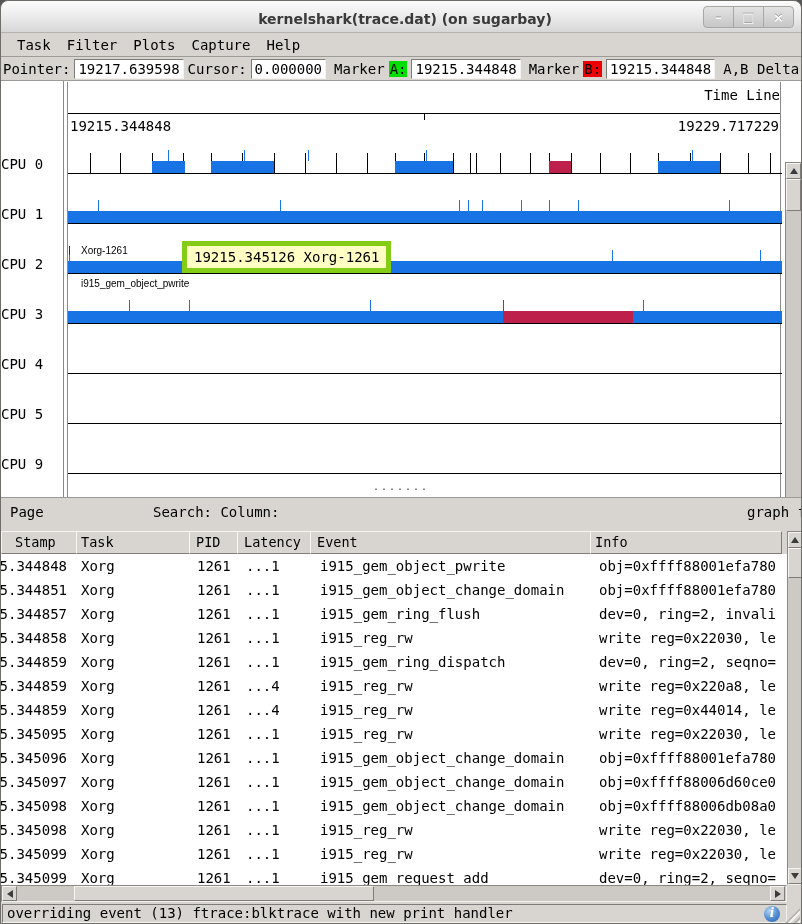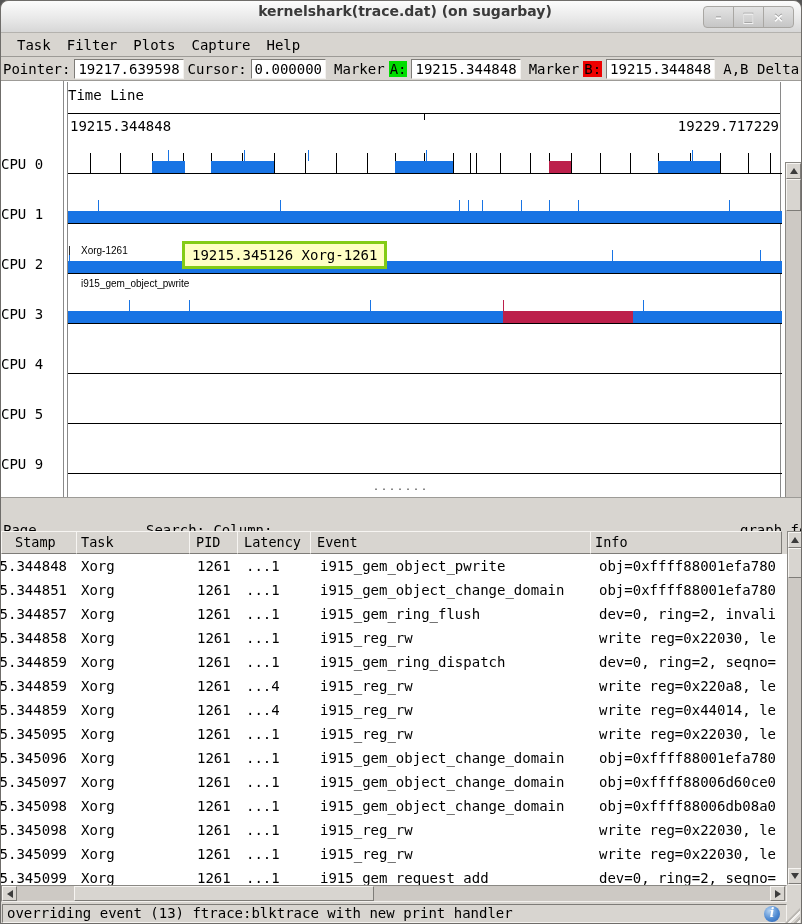--- a/index.html
+++ b/index.html
@@ -9,21 +9,21 @@
     background:#d8d5d0; border:1px solid #6f6d6a; border-radius:8px 8px 0 0;
     font-family:"DejaVu Sans Mono", monospace; color:#000;
   }
   
   #titlebar {
     position:absolute; left:0; top:0; width:100%; height:32px;
     background:linear-gradient(#fcfcfc,#e9e9e9 55%,#d7d7d7);
     border-bottom:1px solid #b4b2ae; border-radius:8px 8px 0 0;
   }
   #title-text {
-    position:absolute; left:0; right:0; top:2px; text-align:center;
+    position:absolute; left:0; right:0; top:10px; text-align:center;
     font-family:"DejaVu Sans", sans-serif; font-weight:bold; font-size:14px; color:#3a3a3a;padding-left:8px;
   }
   #win-buttons { position:absolute; right:7px; top:5px; height:22px; display:flex; }
   .win-btn {
     width:31px; height:22px; display:flex; align-items:center; justify-content:center;
     background:linear-gradient(#e3e3e3,#c6c6c6); border:1px solid #a9a7a3;
     color:#fdfdfd; font-family:"DejaVu Sans", sans-serif; font-size:13px; font-weight:bold;
     text-shadow:0 -1px 0 #9a9a9a; margin-left:-1px;
   }
   .win-btn:first-child { border-radius:4px 0 0 4px; }
@@ -51,54 +51,54 @@
   
   #graph {
     position:absolute; left:0; top:80px; width:802px; height:417px;
     background:#fff; border-bottom:1px solid #9d9b97; overflow:hidden;
   }
   #cpu-col { position:absolute; left:0; top:0; width:63px; height:100%; border-right:1px solid #8a8a8a; background:#fff; }
   #plot {
     position:absolute; left:66px; top:1px; width:714px; height:415px;
     border-left:1px solid #8a8a8a; border-right:1px solid #8a8a8a; background:#fff;
   }
-  #tl-title { position:absolute; left:0; width:100%; top:5px; text-align:left; font-size:14px; }
+  #tl-title { position:absolute; left:0; width:100%; top:5px; text-align:right; font-size:14px; }
   #axis-line { position:absolute; left:0; top:31px; width:100%; height:0; border-top:1px solid #000; }
   #axis-center-tick { position:absolute; left:356px; top:31px; width:1px; height:7px; background:#000; }
   .axis-label { position:absolute; top:36px; font-size:14px; white-space:pre; }
   .cpu-label { position:absolute; left:0; width:63px; text-align:left; font-size:14px; }
   .cpu-line { position:absolute; left:0; width:714px; height:0; border-top:1px solid #000; }
   .tick { position:absolute; width:1px; }
   .bar  { position:absolute; height:12px; }
   #annot {
     position:absolute; z-index:4; font-family:"Liberation Sans", sans-serif;
     font-size:10px; line-height:11px; color:#000; white-space:pre;margin-left:12px;
   }
   #annot-tick { position:absolute; width:1px; height:9px; background:#333; z-index:4; }
   #tooltip {
-    position:absolute; z-index:6; background:#ffffc4; border:3px solid #84cc16;
+    position:absolute; z-index:6; background:#ffffc4; border:5px solid #84cc16;
     padding:3px 7px; font-size:14px; white-space:pre;
   }
   
   .sb-track { position:absolute; background:#cdc9c4; border:1px solid; border-color:#8a8884 #f2f0ed #f2f0ed #8a8884; }
   .sb-btn {
     position:absolute; background:#d8d5d0; border:1px solid; border-color:#f7f5f2 #7e7c78 #7e7c78 #f7f5f2;
     display:flex; align-items:center; justify-content:center;
   }
   .sb-thumb { position:absolute; background:#d8d5d0; border:1px solid; border-color:#f7f5f2 #7e7c78 #7e7c78 #f7f5f2; }
   .tri-up    { width:0;height:0;border:4px solid transparent;border-bottom:6px solid #3c3c3c;margin-top:-4px; }
   .tri-down  { width:0;height:0;border:4px solid transparent;border-top:6px solid #3c3c3c;margin-bottom:-4px; }
   .tri-left  { width:0;height:0;border:4px solid transparent;border-right:6px solid #3c3c3c;margin-left:-4px; }
   .tri-right { width:0;height:0;border:4px solid transparent;border-left:6px solid #3c3c3c;margin-right:-4px; }
   #graph-vscroll { left:784px; top:81px; width:17px; height:415px; }
   #splitter { position:absolute; left:50%; transform:translateX(-50%); top:483px; z-index:7;
               font-size:10px; letter-spacing:2px; color:#444; }
   
   #searchbar { position:absolute; left:0; top:497px; width:100%; height:33px; background:#d8d5d0; font-size:14px; }
-  #searchbar .lbl { position:absolute; top:24px; white-space:pre; }
+  #searchbar .lbl { position:absolute; top:6px; white-space:pre;margin-left:7px; }
   
   #table-header { position:absolute; left:0; top:530px; width:786px; height:23px; display:flex; }
   .th {
     height:23px; background:#d8d5d0; font-size:13.5px; padding:2px 0 0 4px; white-space:pre; overflow:hidden;
     border:1px solid; border-color:#f7f5f2 #7e7c78 #7e7c78 #f7f5f2; margin-right:-1px;
   }
   #table-body { position:absolute; left:0; top:553px; width:786px; height:331px; background:#fff; overflow:hidden; }
   .tr { position:relative; width:786px; height:24px; display:flex; }
   .td { height:24px; padding:4px 0 0 4px; font-size:14px; white-space:pre; overflow:hidden; position:relative; }
   .c0{width:76px;padding-left:13px;} .c1{width:114px;} .c2{width:49px;padding-left:6px;} .c3{width:74px;padding-left:6px;}

